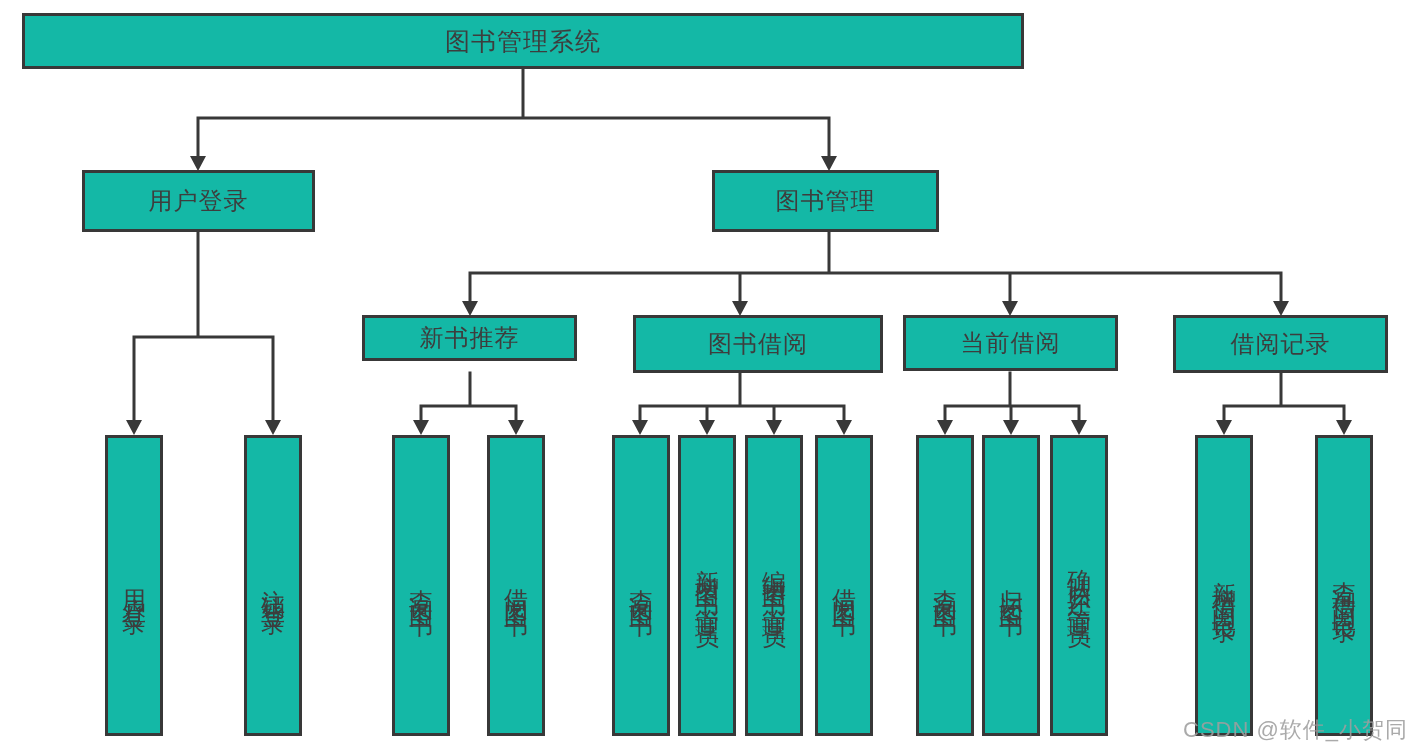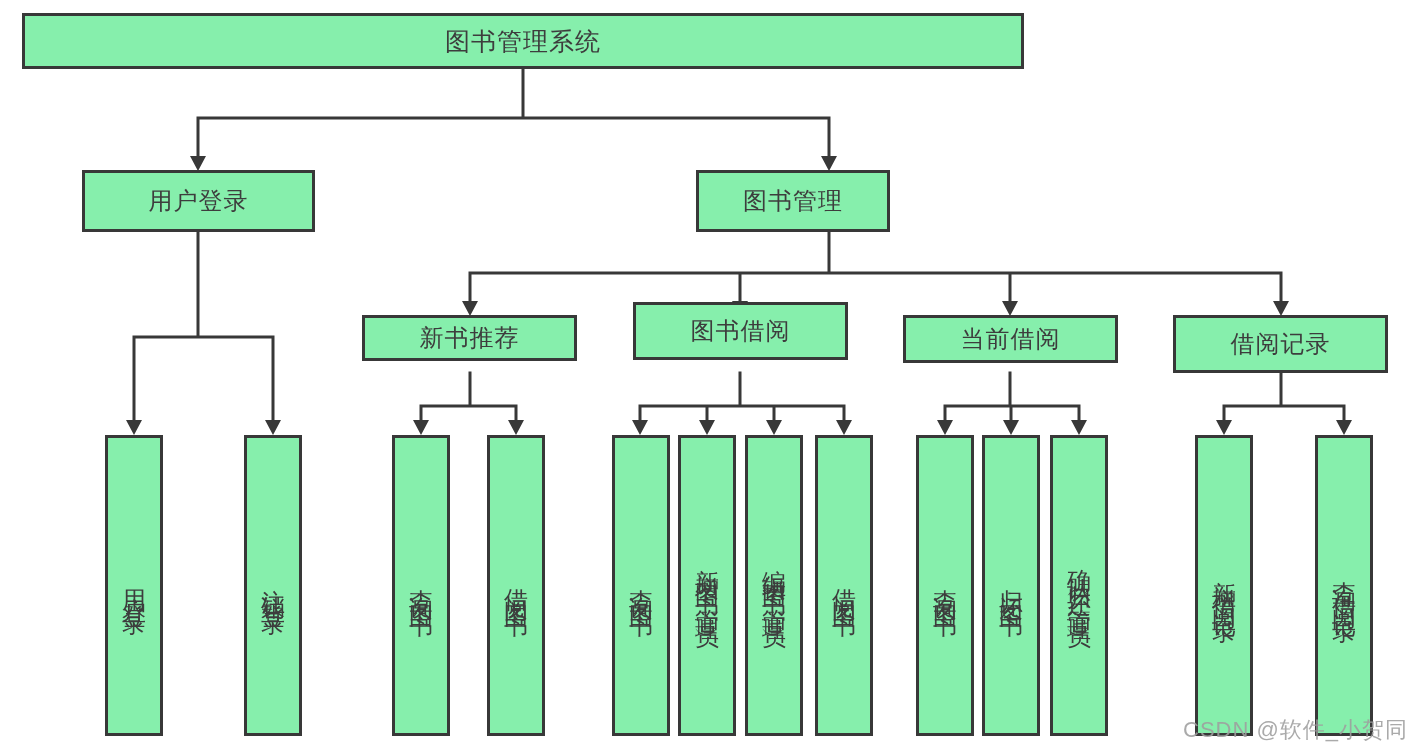--- a/index.html
+++ b/index.html
@@ -17,21 +17,21 @@
   }
   .connectors{
     position:absolute;
     left:0;top:0;
     z-index:0;
   }
   .box{
     position:absolute;
     box-sizing:border-box;
     border:3px solid var(--line);
-    background:#86efac;
+    background:#14b8a6;
     display:flex;
     align-items:center;
     justify-content:center;
     z-index:1;
     color:var(--text);
   }
   .hbox span{
     font-size:24px;
     letter-spacing:1px;
     color:var(--text);
@@ -106,31 +106,31 @@
     </g>
   </svg>
 
   <div class="box hbox root-box" style="left:22px;top:13px;width:1002px;height:56px">
     <span>图书管理系统</span>
   </div>
 
   <div class="box hbox" style="left:82px;top:170px;width:233px;height:62px">
     <span>用户登录</span>
   </div>
-  <div class="box hbox" style="left:696px;top:170px;width:194px;height:62px">
+  <div class="box hbox" style="left:712px;top:170px;width:227px;height:62px">
     <span>图书管理</span>
   </div>
 
   <div class="box hbox" style="left:362px;top:315px;width:215px;height:46px">
     <span>新书推荐</span>
   </div>
-  <div class="box hbox" style="left:633px;top:302px;width:215px;height:58px">
+  <div class="box hbox" style="left:633px;top:315px;width:250px;height:58px">
     <span>图书借阅</span>
   </div>
-  <div class="box hbox" style="left:903px;top:315px;width:215px;height:48px">
+  <div class="box hbox" style="left:903px;top:315px;width:215px;height:56px">
     <span>当前借阅</span>
   </div>
   <div class="box hbox" style="left:1173px;top:315px;width:215px;height:58px">
     <span>借阅记录</span>
   </div>
 
   <div class="box leaf" style="left:105px">
     <span class="vtext">用户登录</span>
   </div>
   <div class="box leaf" style="left:244px">

